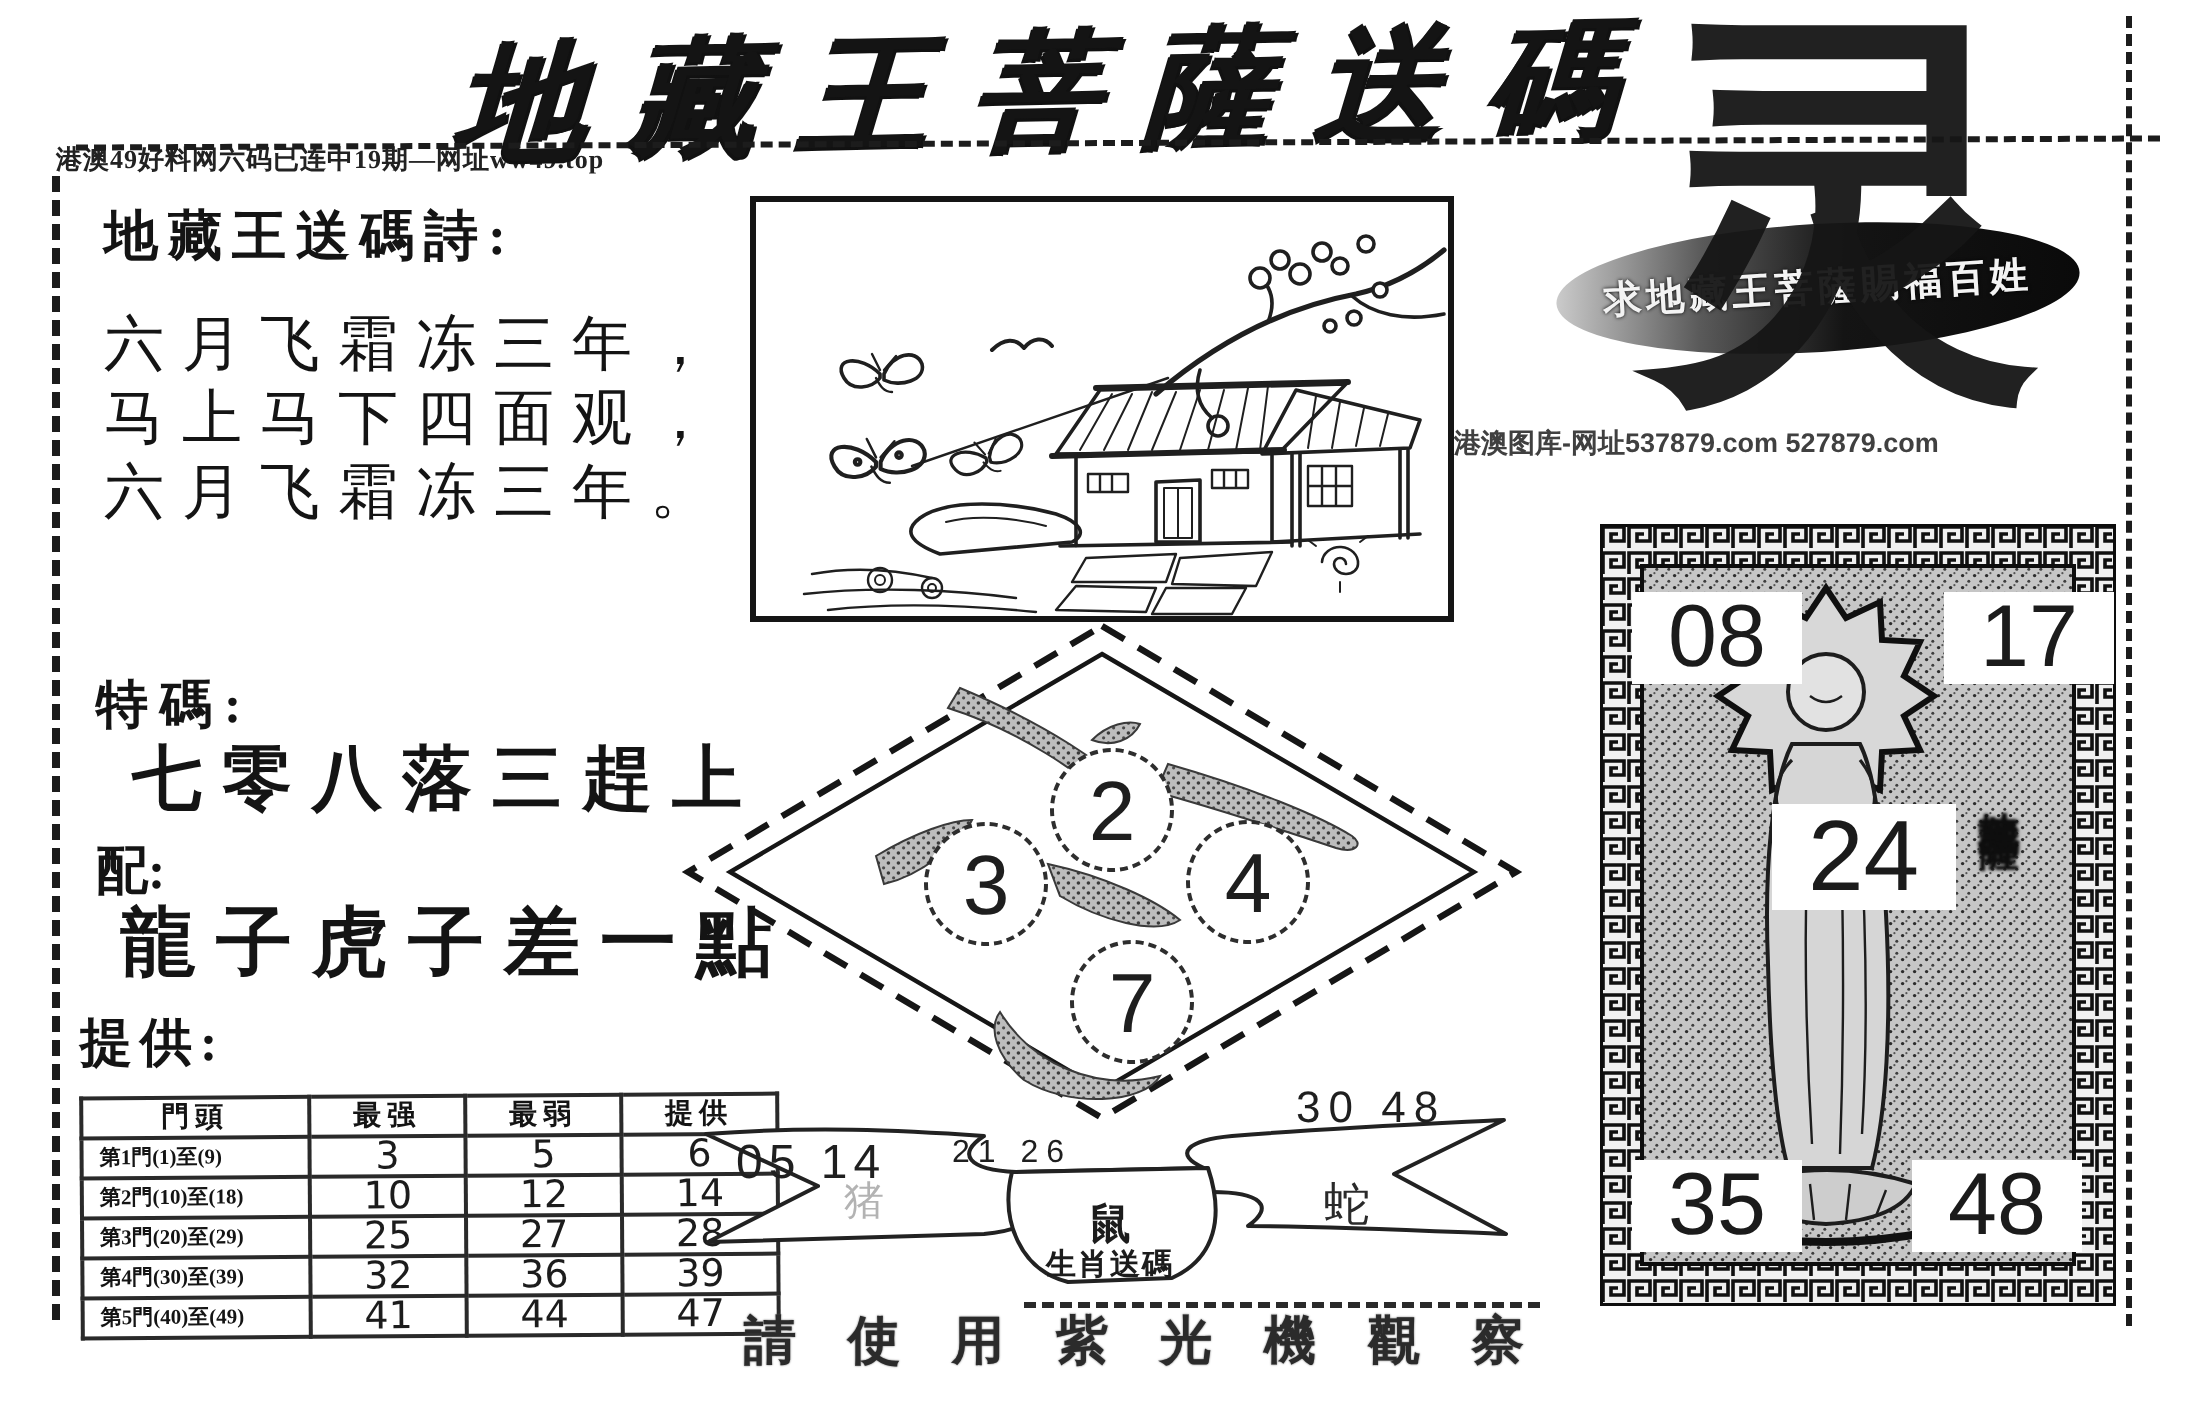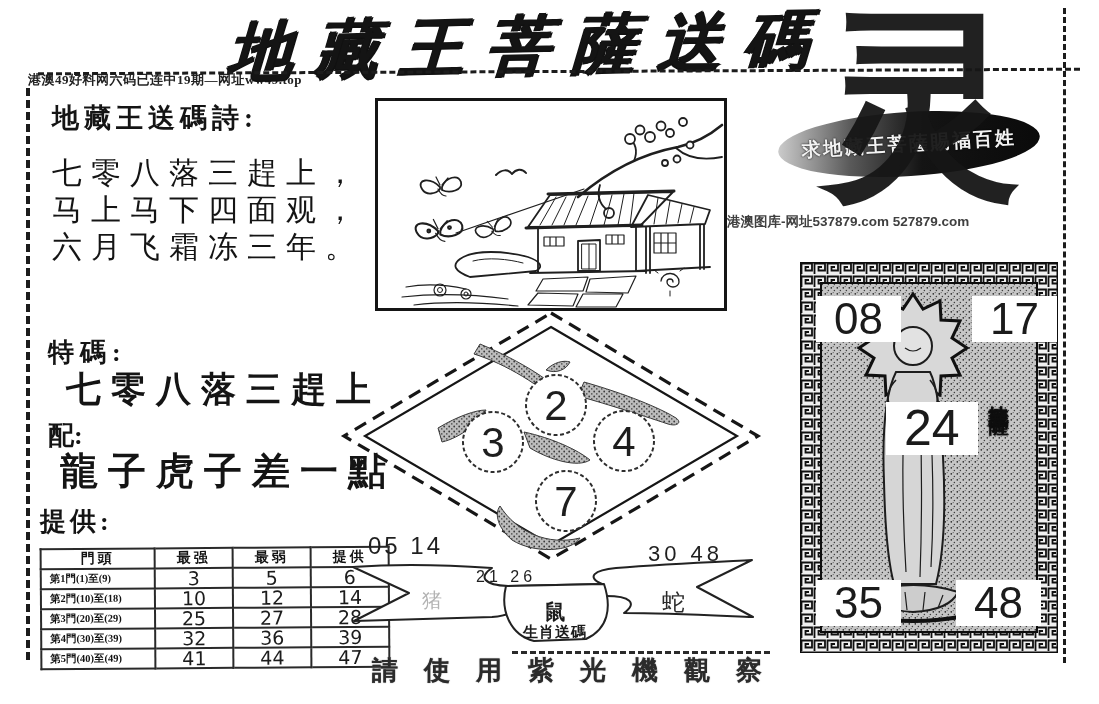--- a/index.html
+++ b/index.html
@@ -55,21 +55,21 @@
   .door-table td.num{font-family:"DejaVu Sans",sans-serif;font-size:19px;font-weight:400;
                      width:60px;text-align:center;color:#1c1c1c;line-height:18px;}
 
   
   .diamond-wrap{position:absolute;left:338px;top:310px;width:426px;height:252px;}
   .diamond-wrap svg text{font-family:"Liberation Sans",sans-serif;}
 
   
   .ribbon-wrap{position:absolute;left:350px;top:553px;width:406px;height:108px;}
   .nums{position:absolute;font-family:"Liberation Sans",sans-serif;color:#1f1f1f;white-space:nowrap;}
-  .n-left{left:368px;top:532px;font-size:24px;letter-spacing:3px;}
+  .n-left{left:368px;top:568px;font-size:24px;letter-spacing:3px;}
   .n-center{left:476px;top:568px;font-size:16px;letter-spacing:4px;}
   .n-right{left:648px;top:541px;font-size:22px;letter-spacing:4px;}
 
   
   .deity-panel{position:absolute;left:800px;top:262px;width:258px;height:391px;}
   .pnum{position:absolute;background:#fff;padding:0 18px;font-family:"Liberation Sans",sans-serif;
         font-weight:400;color:#1b1b1b;line-height:1.05;}
   .pnum.tl{left:16px;top:34px;font-size:44px;}
   .pnum.tr{left:172px;top:34px;font-size:44px;}
   .pnum.ctr{left:86px;top:140px;font-size:50px;}
@@ -89,21 +89,21 @@
 
   <div class="top-note">港澳49好料网六码已连中19期—网址ww49.top</div>
   <div class="title">地藏王菩薩送碼</div>
 
   <div class="hline-top"></div>
   <div class="vline-left"></div>
   <div class="vline-right"></div>
 
   <div class="poem">
     <div class="poem-heading">地藏王送碼詩:</div>
-    <div class="poem-line">七零八落三趕上，</div>
+    <div class="poem-line">六月飞霜冻三年，</div>
     <div class="poem-line">马上马下四面观，</div>
     <div class="poem-line">六月飞霜冻三年。</div>
   </div>
 
   <div class="illustration">
     <svg width="346" height="207" viewBox="0 0 346 207">
       <g fill="none" stroke="#1f1f1f" stroke-width="1.8" stroke-linecap="round" stroke-linejoin="round">
         <path d="M78 132 L206 88" stroke-width="1.2"></path>
         <path d="M200 96 C235 66 268 52 300 46 C318 42 332 34 344 24" stroke-width="2.6"></path>
         <path d="M298 47 C308 56 324 60 344 56"></path>

